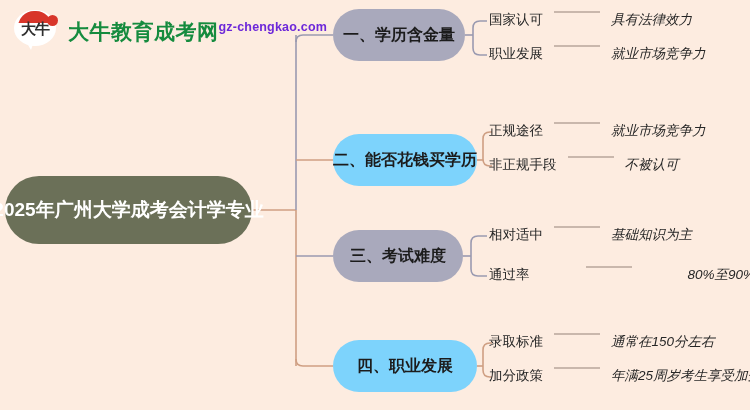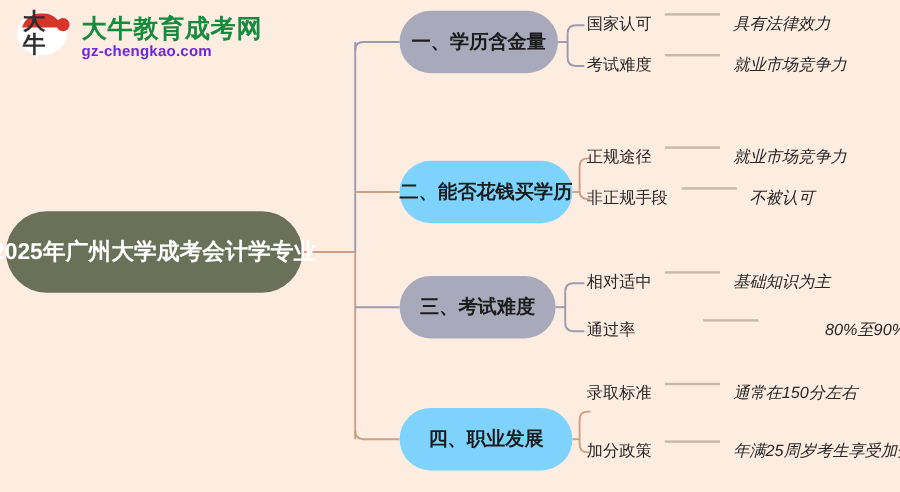--- a/index.html
+++ b/index.html
@@ -75,29 +75,29 @@
   }
   .logo-cn {
     position: absolute;
     left: 5px;
     top: 4px;
     width: 32px;
     height: 28px;
     display: flex;
     align-items: center;
     justify-content: center;
-    font-size: 19px;
+    font-size: 15px;
     font-weight: bold;
     color: #2f2f2f;
     letter-spacing: -1px;
     line-height: 1;
   }
   .logo-text {
     display: flex;
-    flex-direction: column;
+    flex-direction: row;
     justify-content: flex-end;
     line-height: 1.1;
   }
   .logo-title {
     font-size: 21px;
     font-weight: bold;
     color: #158b3e;
     letter-spacing: 0.5px;
   }
   .logo-sub {
@@ -191,21 +191,21 @@
     color: #262626;
     font-style: italic;
   }
 
   #leaf-0-0 { left: 489px; top: 11px; }
   #leaf-0-1 { left: 489px; top: 45px; }
   #leaf-1-0 { left: 489px; top: 122px; }
   #leaf-1-1 { left: 489px; top: 156px; }
   #leaf-2-0 { left: 489px; top: 226px; }
   #leaf-2-1 { left: 489px; top: 266px; gap: 45px; }
-  #leaf-3-0 { left: 489px; top: 319px; }
+  #leaf-3-0 { left: 489px; top: 333px; }
   #leaf-3-1 { left: 489px; top: 367px; }
 </style>
 </head>
 <body>
 
 <div id="canvas">
 
   <div class="logo-wrap">
     <div class="logo-mark">
       <div class="logo-bubble"></div>
@@ -272,21 +272,21 @@
   <div id="branch-3" class="branch-node b-tan">
     <span class="branch-label">四、职业发展</span>
   </div>
 
   <div id="leaf-0-0" class="leaf-row">
     <span class="leaf-key">国家认可</span>
     <span class="leaf-dash"></span>
     <span class="leaf-val">具有法律效力</span>
   </div>
   <div id="leaf-0-1" class="leaf-row">
-    <span class="leaf-key">考试难度</span>
+    <span class="leaf-key">职业发展</span>
     <span class="leaf-dash"></span>
     <span class="leaf-val">就业市场竞争力</span>
   </div>
 
   <div id="leaf-1-0" class="leaf-row">
     <span class="leaf-key">正规途径</span>
     <span class="leaf-dash"></span>
     <span class="leaf-val">就业市场竞争力</span>
   </div>
   <div id="leaf-1-1" class="leaf-row">

